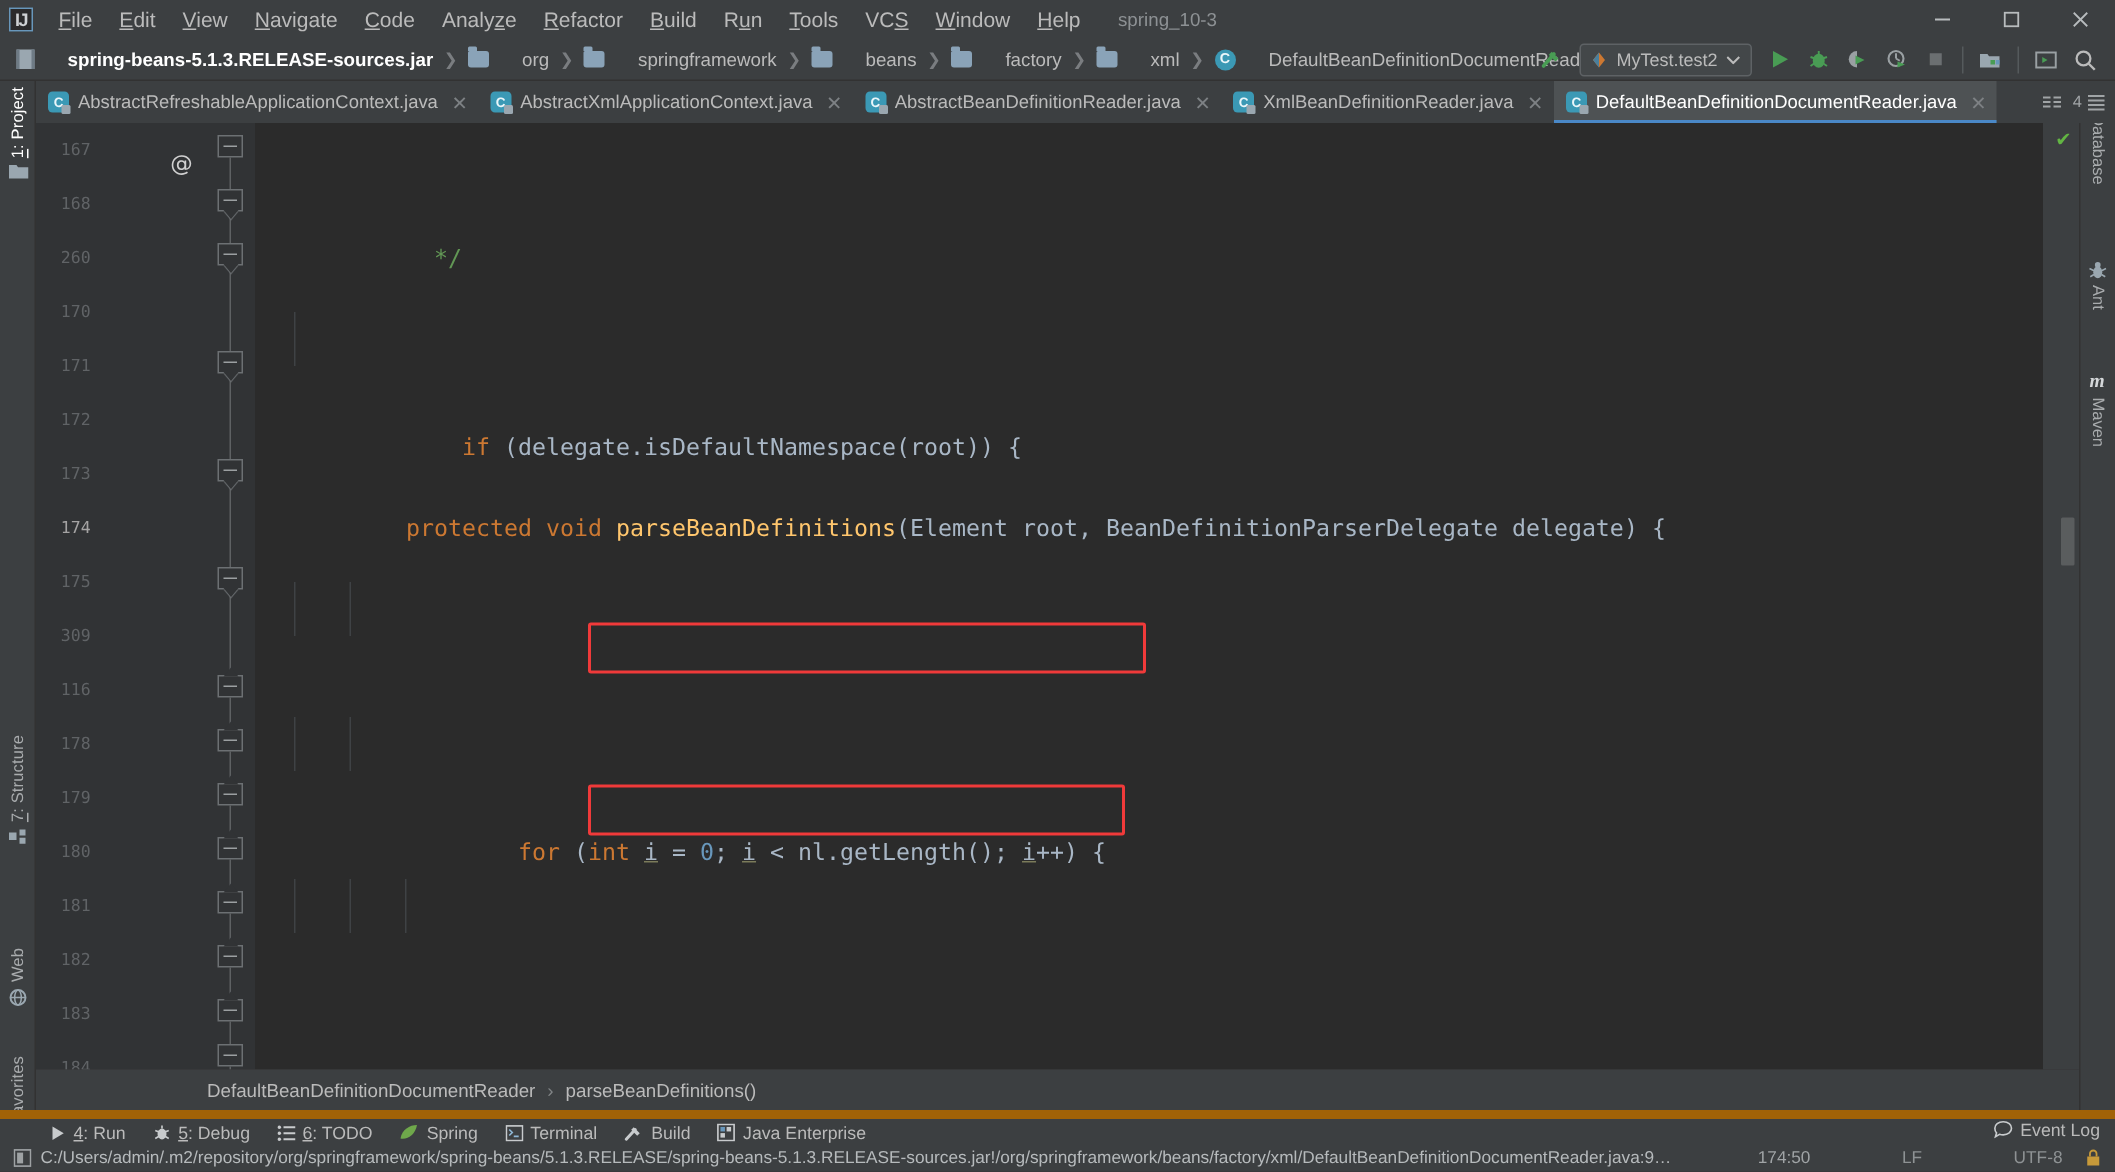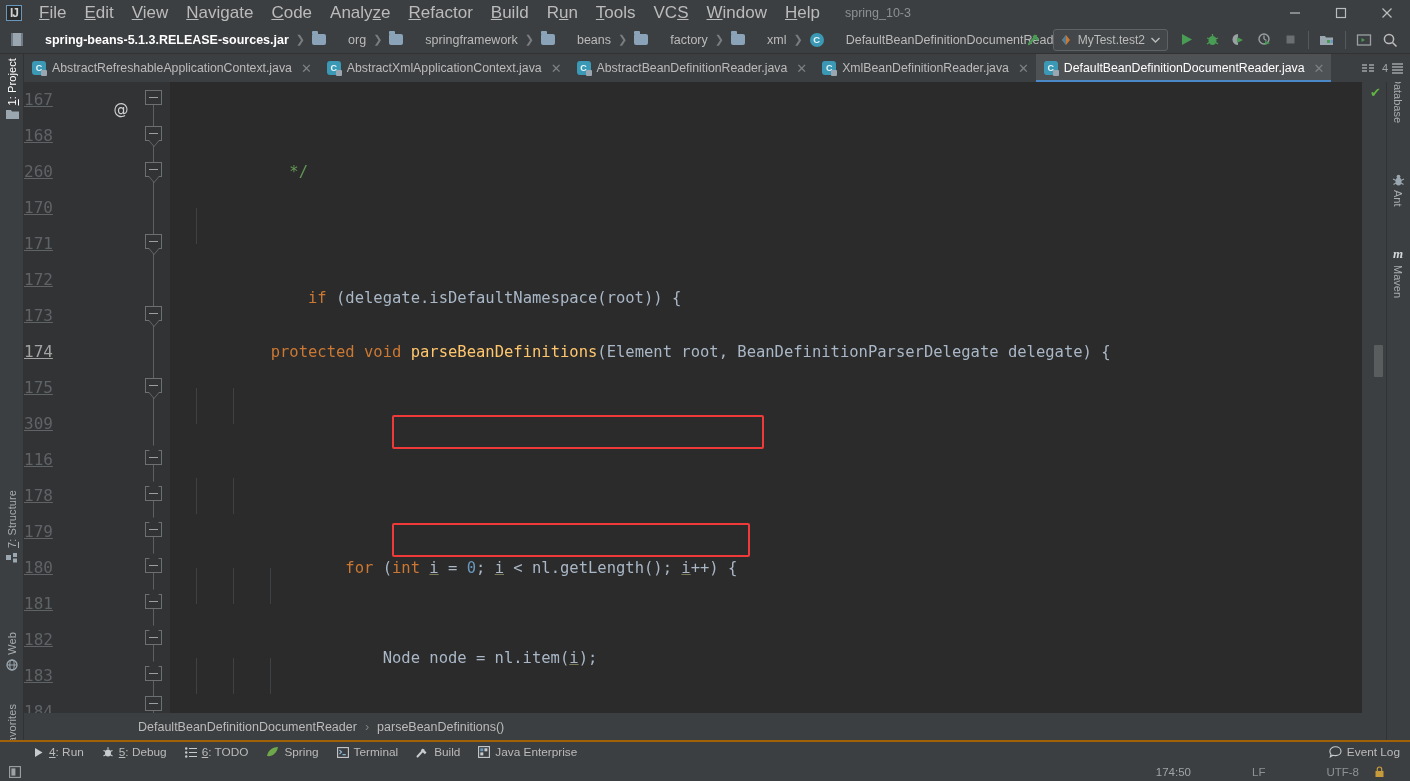--- a/index.html
+++ b/index.html
@@ -19,21 +19,21 @@
   }
   .ij-logo {
     width: 16px; height: 16px; margin-left: 6px; margin-right: 8px;
     border: 1px solid #6897bb; background: #2b2b2b;
     color: #cfd2d4; font-size: 12px; font-weight: bold;
     display: flex; align-items: center; justify-content: center;
     letter-spacing: -1px;
   }
   .menu { display: flex; align-items: center; gap: 0px; }
   .menu-item {
-    color: #bbbbbb; font-size: 17px; padding: 3px 9px; cursor: default;
+    color: #bbbbbb; font-size: 14px; padding: 3px 9px; cursor: default;
     white-space: nowrap;
   }
   .menu-item u { text-decoration: underline; }
   .win-title {
     color: #8d9194; font-size: 12.5px; margin-left: 16px; white-space: nowrap;
   }
   .win-controls {
     position: absolute; right: 0; top: 0; height: 26px;
     display: flex; align-items: center;
   }
@@ -155,24 +155,23 @@
   .editor {
     position: absolute; left: 24px; top: 82px; width: 1362px; height: 631px;
     background: #2b2b2b; overflow: hidden;
   }
   .gutter {
     position: absolute; left: 0; top: 0; width: 146px; height: 631px;
     background: #313335;
   }
   .linenums { position: absolute; left: 0; top: 0; width: 62px; }
   .lnum {
-    height: 36px; line-height: 36px; text-align: left; padding-right: 9px;
-    color: #606366; font-size: 16px;
+    height: 36px; line-height: 36px; text-align: center; padding-right: 9px;
+    color: #606366; font-size: 11px;
     font-family: "DejaVu Sans Mono", monospace;
-    text-decoration: underline;
   }
   .lnum.cur { color: #a4a3a3; }
   .annot {
     position: absolute; left: 84px; width: 26px; text-align: center;
     color: #d0d0d0; font-size: 15px; font-family: "DejaVu Sans", sans-serif;
   }
   .foldcol { position: absolute; left: 118px; top: 0; width: 24px; height: 631px; }
   .foldline {
     position: absolute; left: 11px; width: 1px; background: #5e6163;
   }
@@ -233,41 +232,41 @@
   .bbreadcrumb {
     position: absolute; left: 24px; top: 713px; width: 1362px; height: 27px;
     background: #3c3f41; display: flex; align-items: center; padding-left: 114px;
     color: #bbbbbb; font-size: 12.5px; gap: 8px;
   }
   .bbreadcrumb .sep { color: #808486; }
 
   
   .bottombar {
     position: absolute; left: 0; top: 740px; width: 1410px; height: 22px;
-    background: #3c3f41; display: flex; align-items: center;
-    border-top: 2px solid #a16207;
+    background: #3c3f41; display: flex; align-items: flex-start;
+    border-top: 6px solid #a16207;
   }
   .bbtn {
     display: flex; align-items: center; gap: 5px;
     color: #bbbbbb; font-size: 11.8px; padding: 2px 9px; white-space: nowrap;
   }
   .bbtn u { text-decoration: underline; }
   .eventlog {
     margin-left: auto; display: flex; align-items: center; gap: 5px;
     color: #bbbbbb; font-size: 11.8px; padding-right: 10px;
   }
 
   
   .statusbar {
     position: absolute; left: 0; top: 762px; width: 1410px; height: 19px;
     background: #3c3f41; display: flex; align-items: center;
     color: #a0a4a6; font-size: 11.5px; gap: 0;
   }
   .status-path { margin-left: 6px; color: #b6babc; white-space: nowrap; overflow: hidden; }
-  .status-right { margin-left: auto; display: flex; align-items: center; gap: 14px; padding-right: 24px; }
+  .status-right { margin-left: auto; display: flex; align-items: center; gap: 14px; padding-right: 8px; }
   .status-right .dim { color: #8e9294; margin-left: 47px; }
   .sb-icon { width: 13px; height: 13px; display: inline-flex; align-items: center; justify-content: center; }
 
   svg { display: block; }
 </style>
 </head>
 <body>
 
 <div class="app">
 
@@ -611,24 +610,20 @@
 
       <div class="cline">
         <div class="indentguide" style="left:26px"></div><div class="indentguide" style="left:63px"></div>
       </div>
 
       <div class="cline">
         <div class="indentguide" style="left:26px"></div><div class="indentguide" style="left:63px"></div>
         <span class="id">        </span><span class="kw">for</span><span class="id"> (</span><span class="kw">int</span><span class="id"> </span><span class="var-u">i</span><span class="id"> = </span><span class="num">0</span><span class="id">; </span><span class="var-u">i</span><span class="id"> &lt; nl.getLength(); </span><span class="var-u">i</span><span class="id">++) {</span>
       </div>
 
-      <div class="cline">
-        <div class="indentguide" style="left:26px"></div><div class="indentguide" style="left:63px"></div><div class="indentguide" style="left:100px"></div>
-        <span class="id">            Node node = nl.item(</span><span class="var-u">i</span><span class="id">);</span>
-      </div>
 
       <div class="cline">
         <div class="indentguide" style="left:26px"></div><div class="indentguide" style="left:63px"></div><div class="indentguide" style="left:100px"></div>
         
       </div>
 
       
 
       
 
@@ -732,20 +727,21 @@
     </div>
   </div>
 
   <div class="statusbar">
     <span class="sb-icon" style="margin-left:8px">
       <svg width="12" height="12" viewBox="0 0 12 12">
           <rect x="0.6" y="0.6" width="10.8" height="10.8" fill="none" stroke="#9ea2a4" stroke-width="1.1"></rect>
           <rect x="2.4" y="2.4" width="4" height="7.2" fill="#9ea2a4"></rect>
         </svg>
     </span>
+    <span class="status-path">C:/Users/admin/.m2/repository/org/springframework/spring-beans/5.1.3.RELEASE/spring-beans-5.1.3.RELEASE-sources.jar!/org/springframework/beans/factory/xml/DefaultBeanDefinitionDocumentReader.java:9…</span>
     <div class="status-right">
       <span>174:50</span>
       <span class="dim">LF</span>
       <span class="dim">UTF-8</span>
       <span class="sb-icon">
         <svg width="11" height="12" viewBox="0 0 11 12">
             <rect x="1.5" y="5" width="8" height="6" fill="#c79a3a"></rect>
             <path d="M3.3 5 L3.3 3.2 A2.2 2.2 0 0 1 7.7 3.2 L7.7 5" fill="none" stroke="#c79a3a" stroke-width="1.2"></path>
           </svg>
       </span>

